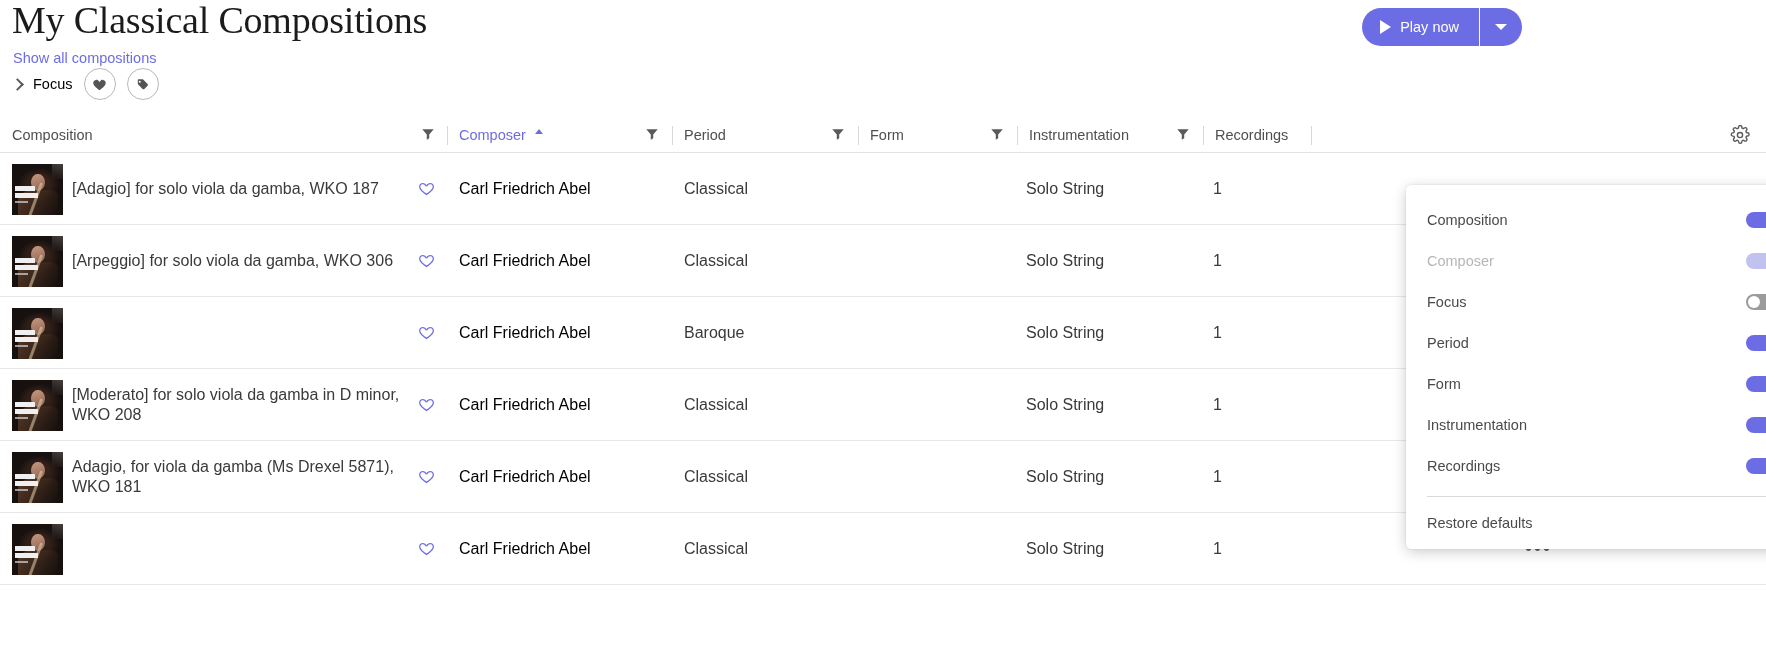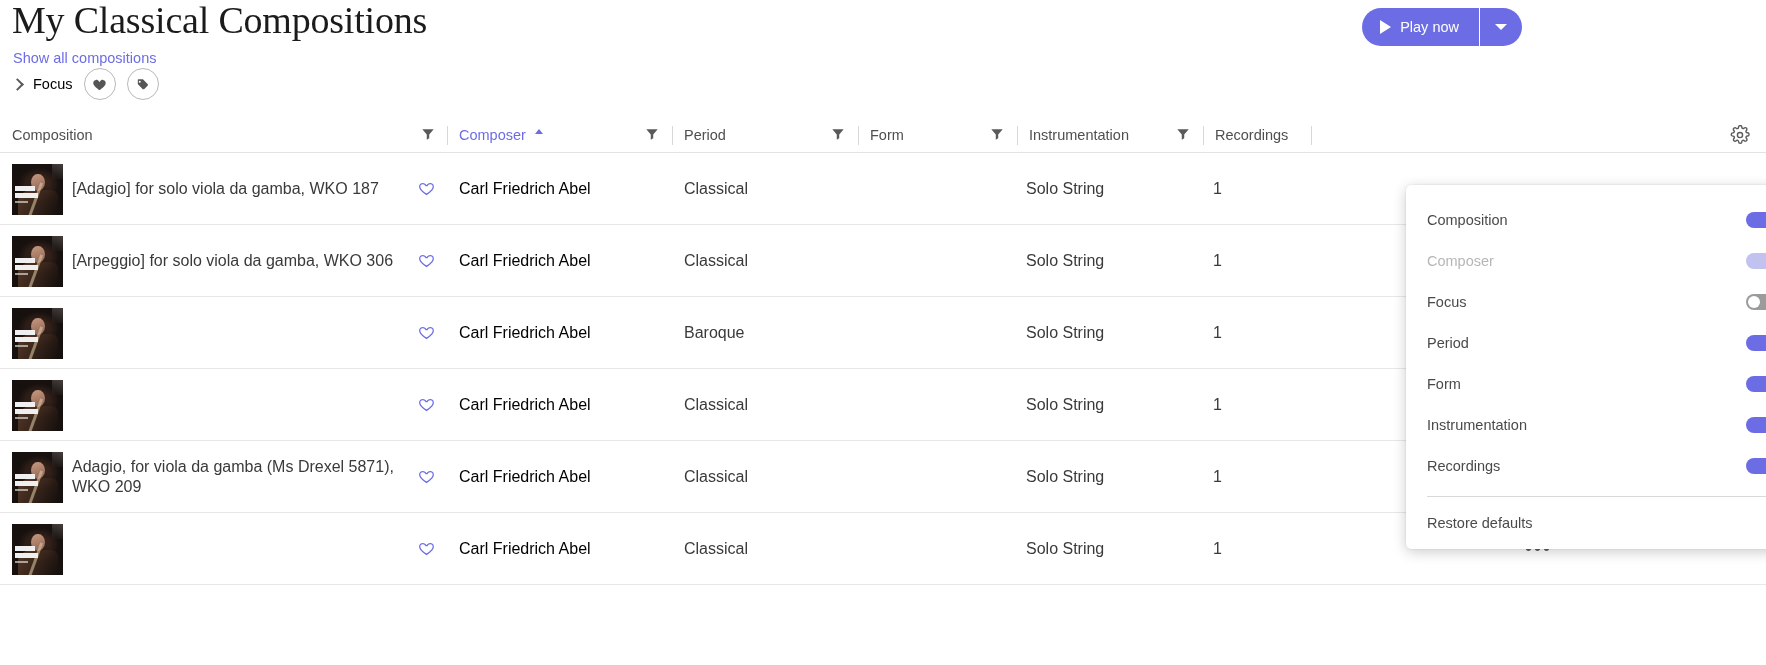--- a/index.html
+++ b/index.html
@@ -393,20 +393,23 @@
           <div class="thumb" style="top:10.5px">
             <div class="hair"></div>
             <div class="neck"></div>
             <div class="face"></div>
             <div class="bow"></div>
             <div class="t1"></div>
             <div class="t2"></div>
             <div class="t3"></div>
             <div class="corner"></div>
           </div>
+          <div class="cell title-txt" style="left:72px;top:0;height:100%;width:330px;">
+            <span class="ctitle">[Moderato] for solo viola da gamba in D minor, WKO 208</span>
+          </div>
           <div class="cell heart-cell" style="left:418px;top:0;height:100%;">
             <svg width="17" height="17" viewBox="0 0 24 24" fill="none" stroke="#6c6ce5" stroke-width="1.8">
               <path d="M12 20.3S4.6 15.6 2.9 11.6C1.4 8.2 3.4 5.2 6.4 5c2-.1 3.5.9 4.2 2 .2.3.3.5.5.8h1.8c.2-.3.3-.5.5-.8.7-1.1 2.2-2.1 4.2-2 3 .2 5 3.2 3.5 6.6-1.7 4-9.1 8.7-9.1 8.7z"></path>
             </svg>
           </div>
           <div class="cell composer-link" style="left:459px;top:0;height:100%;">
             <span class="ccomposer">Carl Friedrich Abel</span>
           </div>
           <div class="cell" style="left:684px;top:0;height:100%;">
             <span class="cperiod">Classical</span>
@@ -426,21 +429,21 @@
             <div class="hair"></div>
             <div class="neck"></div>
             <div class="face"></div>
             <div class="bow"></div>
             <div class="t1"></div>
             <div class="t2"></div>
             <div class="t3"></div>
             <div class="corner"></div>
           </div>
           <div class="cell title-txt" style="left:72px;top:0;height:100%;width:330px;">
-            <span class="ctitle">Adagio, for viola da gamba (Ms Drexel 5871), WKO 209</span>
+            <span class="ctitle">Adagio, for viola da gamba (Ms Drexel 5871), WKO 181</span>
           </div>
           <div class="cell heart-cell" style="left:418px;top:0;height:100%;">
             <svg width="17" height="17" viewBox="0 0 24 24" fill="none" stroke="#6c6ce5" stroke-width="1.8">
               <path d="M12 20.3S4.6 15.6 2.9 11.6C1.4 8.2 3.4 5.2 6.4 5c2-.1 3.5.9 4.2 2 .2.3.3.5.5.8h1.8c.2-.3.3-.5.5-.8.7-1.1 2.2-2.1 4.2-2 3 .2 5 3.2 3.5 6.6-1.7 4-9.1 8.7-9.1 8.7z"></path>
             </svg>
           </div>
           <div class="cell composer-link" style="left:459px;top:0;height:100%;">
             <span class="ccomposer">Carl Friedrich Abel</span>
           </div>
           <div class="cell" style="left:684px;top:0;height:100%;">

